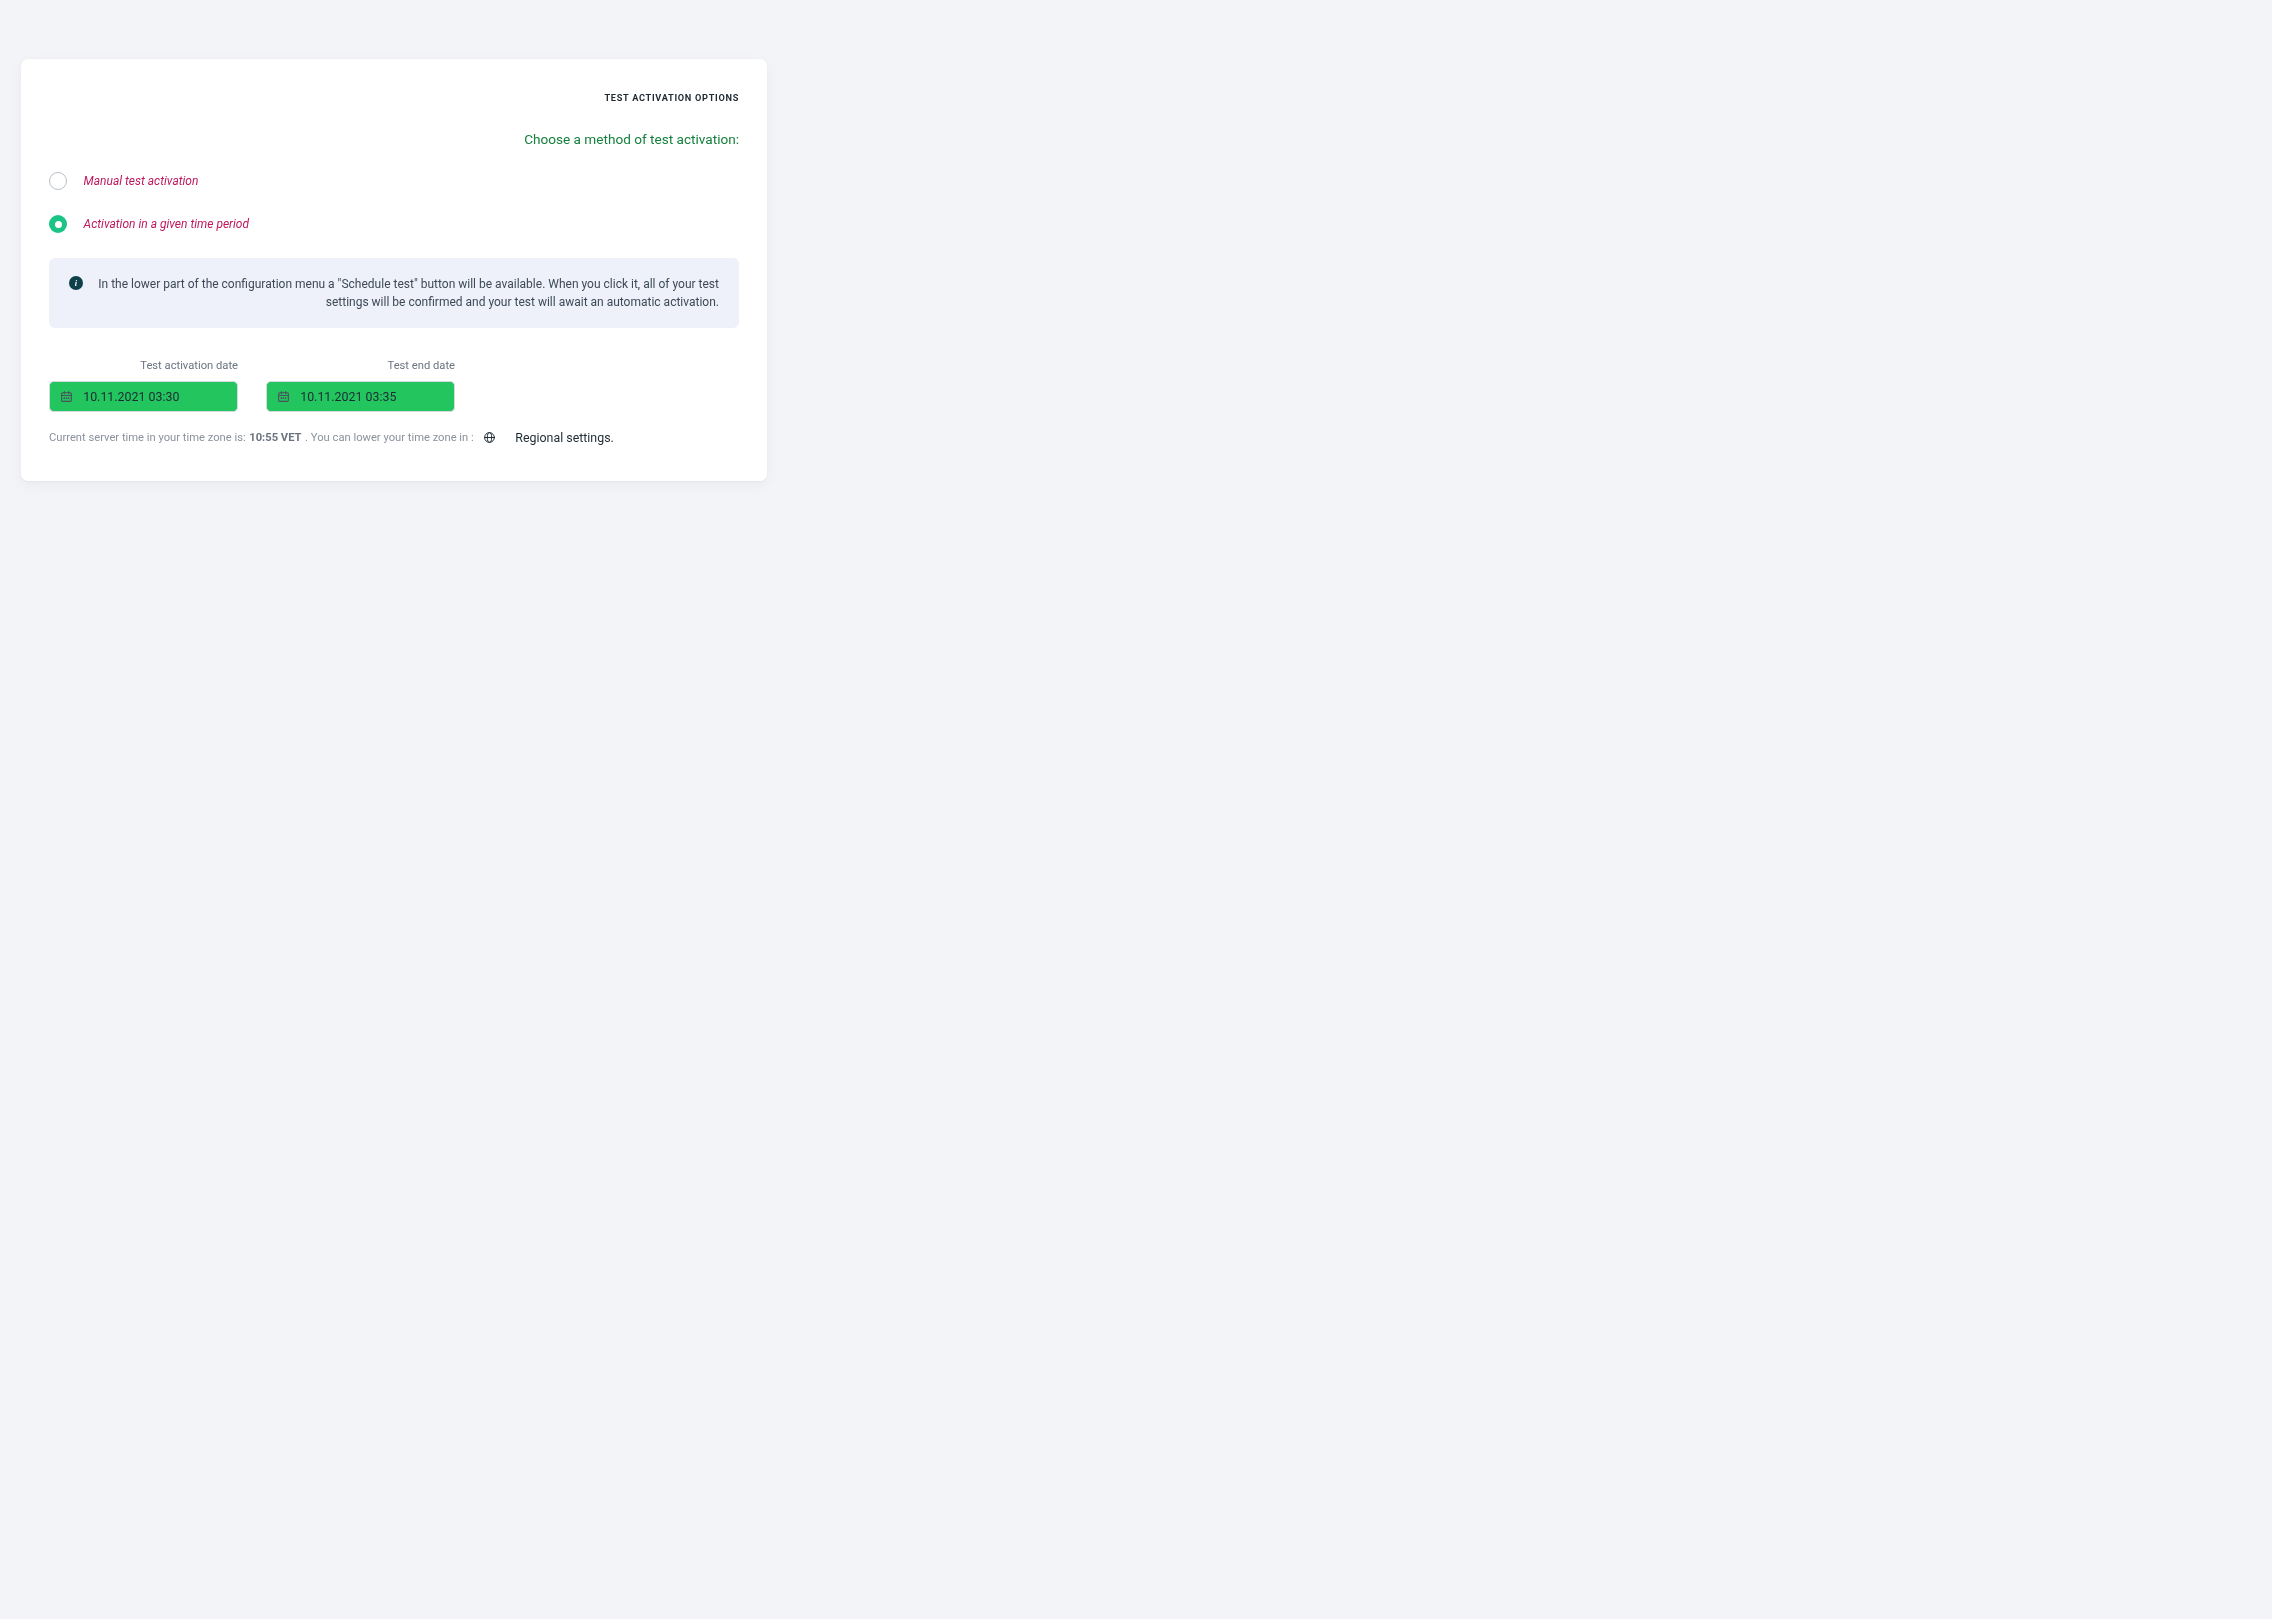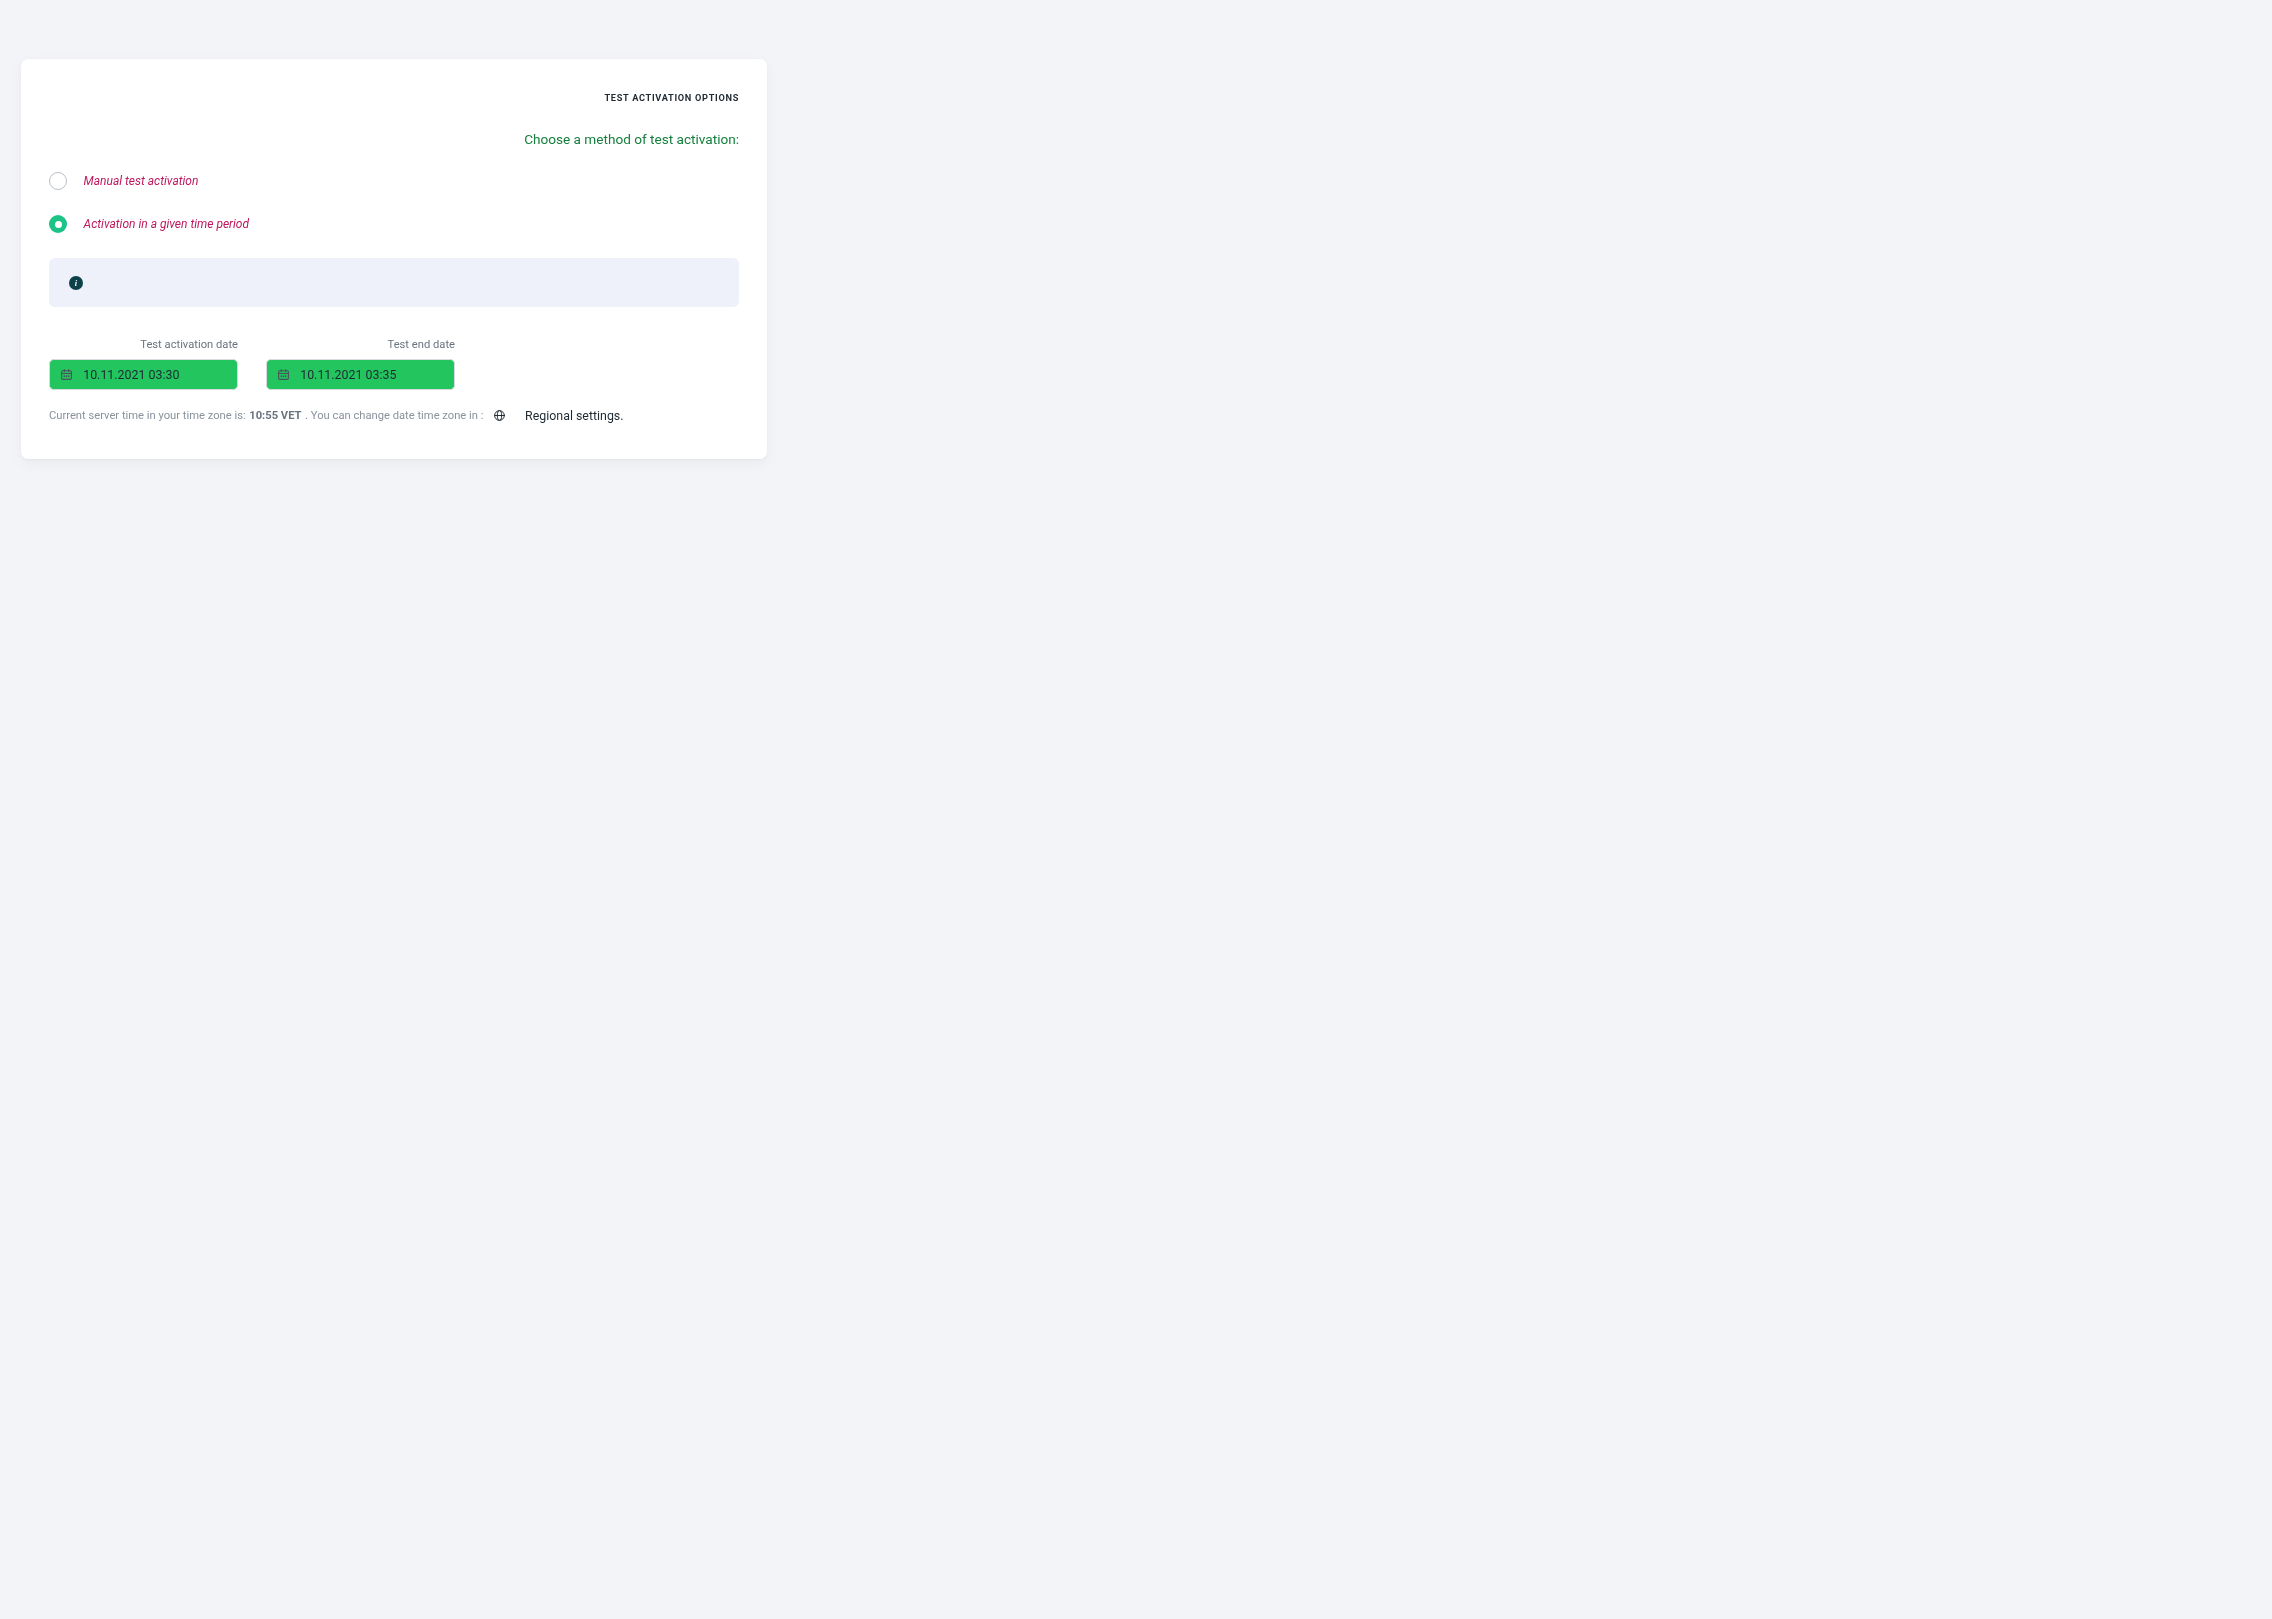--- a/index.html
+++ b/index.html
@@ -162,20 +162,21 @@
 
   <div class="radio-row">
     <span class="radio-outer selected">
       <span class="radio-inner-hole"></span>
     </span>
     <span class="radio-label">Activation in a given time period</span>
   </div>
 
   <div class="info-box">
     <span class="info-icon">i</span>
+    <div class="info-text">In the lower part of the configuration menu a "Schedule test" button will be available. When you click it, all of your test settings will be confirmed and your test will await an automatic activation.</div>
   </div>
 
   <div class="date-fields">
     <div class="date-field">
       <span class="date-label">Test activation date</span>
       <div class="date-input">
         <span>
           <svg width="13" height="13" viewBox="0 0 24 24" fill="none" stroke="#4a525c" stroke-width="2" stroke-linecap="round" stroke-linejoin="round">
             <rect x="3" y="5" width="18" height="16" rx="2"></rect>
             <line x1="3" y1="10" x2="21" y2="10"></line>
@@ -205,21 +206,21 @@
           </svg>
         </span>
         <span class="date-value">10.11.2021 03:35</span>
       </div>
     </div>
   </div>
 
   <div class="footer-line">
     <span>Current server time in your time zone is:</span>
     <span class="strong">10:55 VET</span>
-      <span>. You can change date time zone in :</span>
+      <span>. You can lower your time zone in :</span>
     <span class="regional-link">
       <span>
         <svg width="13" height="13" viewBox="0 0 24 24" fill="none" stroke="#1f2a33" stroke-width="1.8" stroke-linecap="round" stroke-linejoin="round">
           <circle cx="12" cy="12" r="9"></circle>
           <ellipse cx="12" cy="12" rx="4" ry="9"></ellipse>
           <line x1="3" y1="12" x2="21" y2="12"></line>
         </svg>
       </span>
       <span>Regional settings.</span>
     </span>

